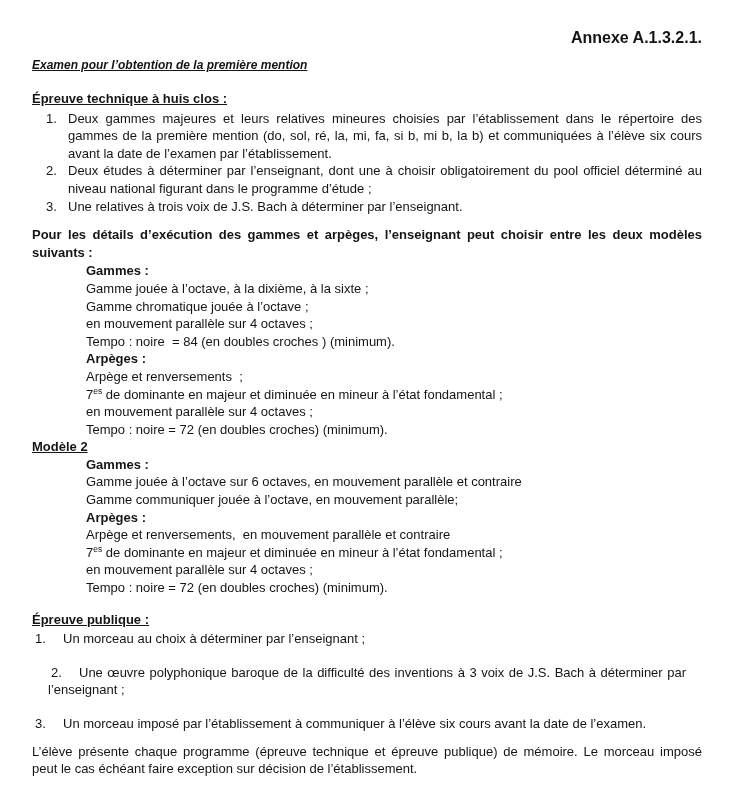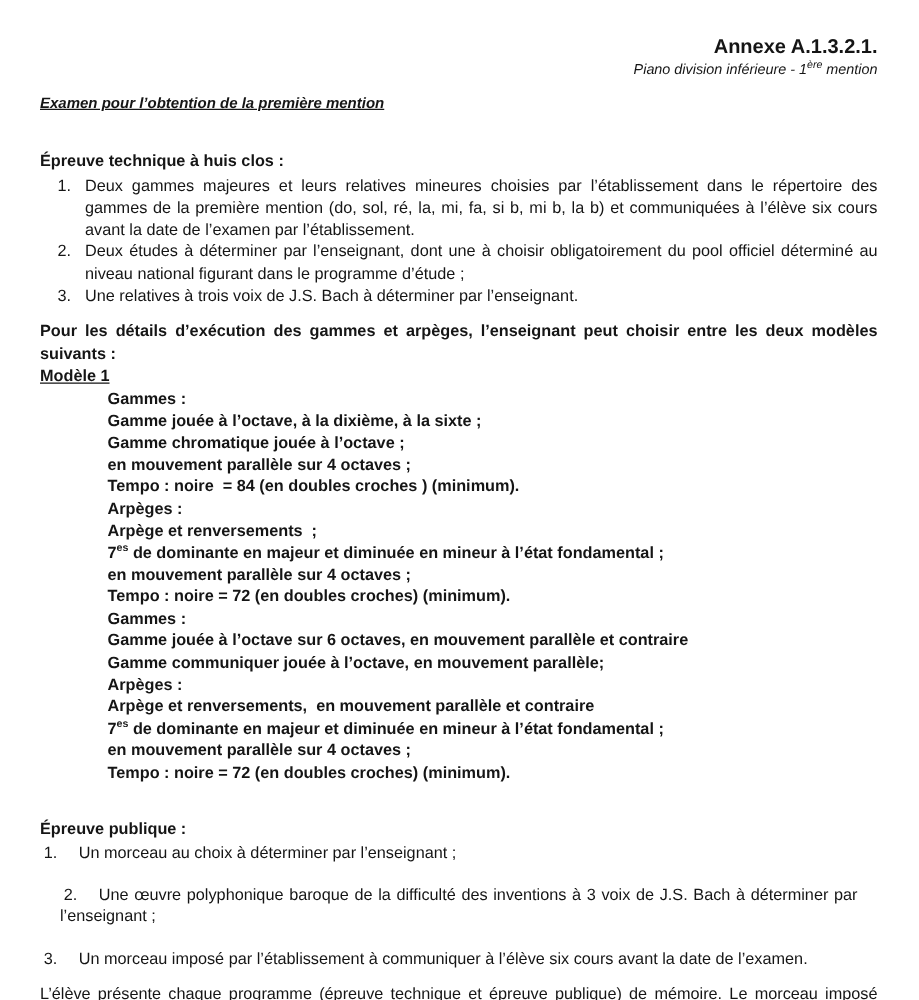--- a/index.html
+++ b/index.html
@@ -36,21 +36,22 @@
     font-size: 12px;
     font-weight: bold;
     text-decoration: underline;
     margin-top: 9px;
     margin-bottom: 9px;
     line-height: 21px;
     font-style: italic;
   }
   .sec-head {
     font-weight: bold;
-    margin-top: 27px;
+    text-decoration: underline;
+    margin-top: 14px;
     margin-bottom: 2px;
   }
   .olist { margin: 0; }
   .oli { display: flex; }
   .oli .num {
     flex: 0 0 36px;
     box-sizing: border-box;
     padding-left: 14px;
   }
   .oli .txt {
@@ -62,21 +63,21 @@
     font-weight: bold;
     text-align: justify;
     margin-top: 11px;
     margin-bottom: 1px;
   }
   .model-head {
     font-weight: bold;
     text-decoration: underline;
   }
   .model-block { margin-left: 54px; }
-  .mline { white-space: pre-wrap; font-weight: bold; }
+  .mline { white-space: pre-wrap; }
   .mlabel { font-weight: bold; }
   
   .pub-flow {
     text-align: justify;
     margin: 16px;
   }
   .pub-flow .num-inline {
     display: inline-block;
     width: 31px;
     box-sizing: border-box;
@@ -87,21 +88,20 @@
     margin-top: 10px;
   }
 </style>
 </head>
 <body>
 
 <div class="page">
 
   <div class="annexe">Annexe A.1.3.2.1.</div>
 
-  <div class="subtitle"><span>Piano division inférieure - 1</span><sup class="sm">ère</sup><span> mention</span></div>
 
   <div class="doc-title">Examen pour l’obtention de la première mention</div>
 
   <div class="sec-head">Épreuve technique à huis clos :</div>
 
   <div class="olist">
     <div class="oli">
       <span class="num">1.</span>
       <span class="txt">Deux gammes majeures et leurs relatives mineures choisies par l’établissement dans le répertoire des gammes de la première mention (do, sol, ré, la, mi, fa, si b, mi b, la b) et communiquées à l’élève six cours avant la date de l’examen par l’établissement.</span>
     </div>
@@ -110,34 +110,34 @@
       <span class="txt">Deux études à déterminer par l’enseignant, dont une à choisir obligatoirement du pool officiel déterminé au niveau national figurant dans le programme d’étude ;</span>
     </div>
     <div class="oli">
       <span class="num">3.</span>
       <span class="txt">Une relatives à trois voix de J.S. Bach à déterminer par l’enseignant.</span>
     </div>
   </div>
 
   <div class="intro">Pour les détails d’exécution des gammes et arpèges, l’enseignant peut choisir entre les deux modèles suivants :</div>
 
-  <div class="model-head">Modèle 1</div>
   <div class="model-block">
     <div class="mlabel">Gammes :</div>
     <div class="mline">Gamme jouée à l’octave, à la dixième, à la sixte ;</div>
     <div class="mline">Gamme chromatique jouée à l’octave ;</div>
     <div class="mline">en mouvement parallèle sur 4 octaves ;</div>
     <div class="mline">Tempo : noire  = 84 (en doubles croches ) (minimum).</div>
     <div class="mlabel">Arpèges :</div>
     <div class="mline">Arpège et renversements  ;</div>
     <div class="mline"><span>7</span><sup class="sm">es</sup><span> de dominante en majeur et diminuée en mineur à l’état fondamental ;</span></div>
     <div class="mline">en mouvement parallèle sur 4 octaves ;</div>
     <div class="mline">Tempo : noire = 72 (en doubles croches) (minimum).</div>
   </div>
 
+  <div class="model-head">Modèle 2</div>
   <div class="model-block">
     <div class="mlabel">Gammes :</div>
     <div class="mline">Gamme jouée à l’octave sur 6 octaves, en mouvement parallèle et contraire</div>
     <div class="mline">Gamme communiquer jouée à l’octave, en mouvement parallèle;</div>
     <div class="mlabel">Arpèges :</div>
     <div class="mline">Arpège et renversements,  en mouvement parallèle et contraire</div>
     <div class="mline"><span>7</span><sup class="sm">es</sup><span> de dominante en majeur et diminuée en mineur à l’état fondamental ;</span></div>
     <div class="mline">en mouvement parallèle sur 4 octaves ;</div>
     <div class="mline">Tempo : noire = 72 (en doubles croches) (minimum).</div>
   </div>

